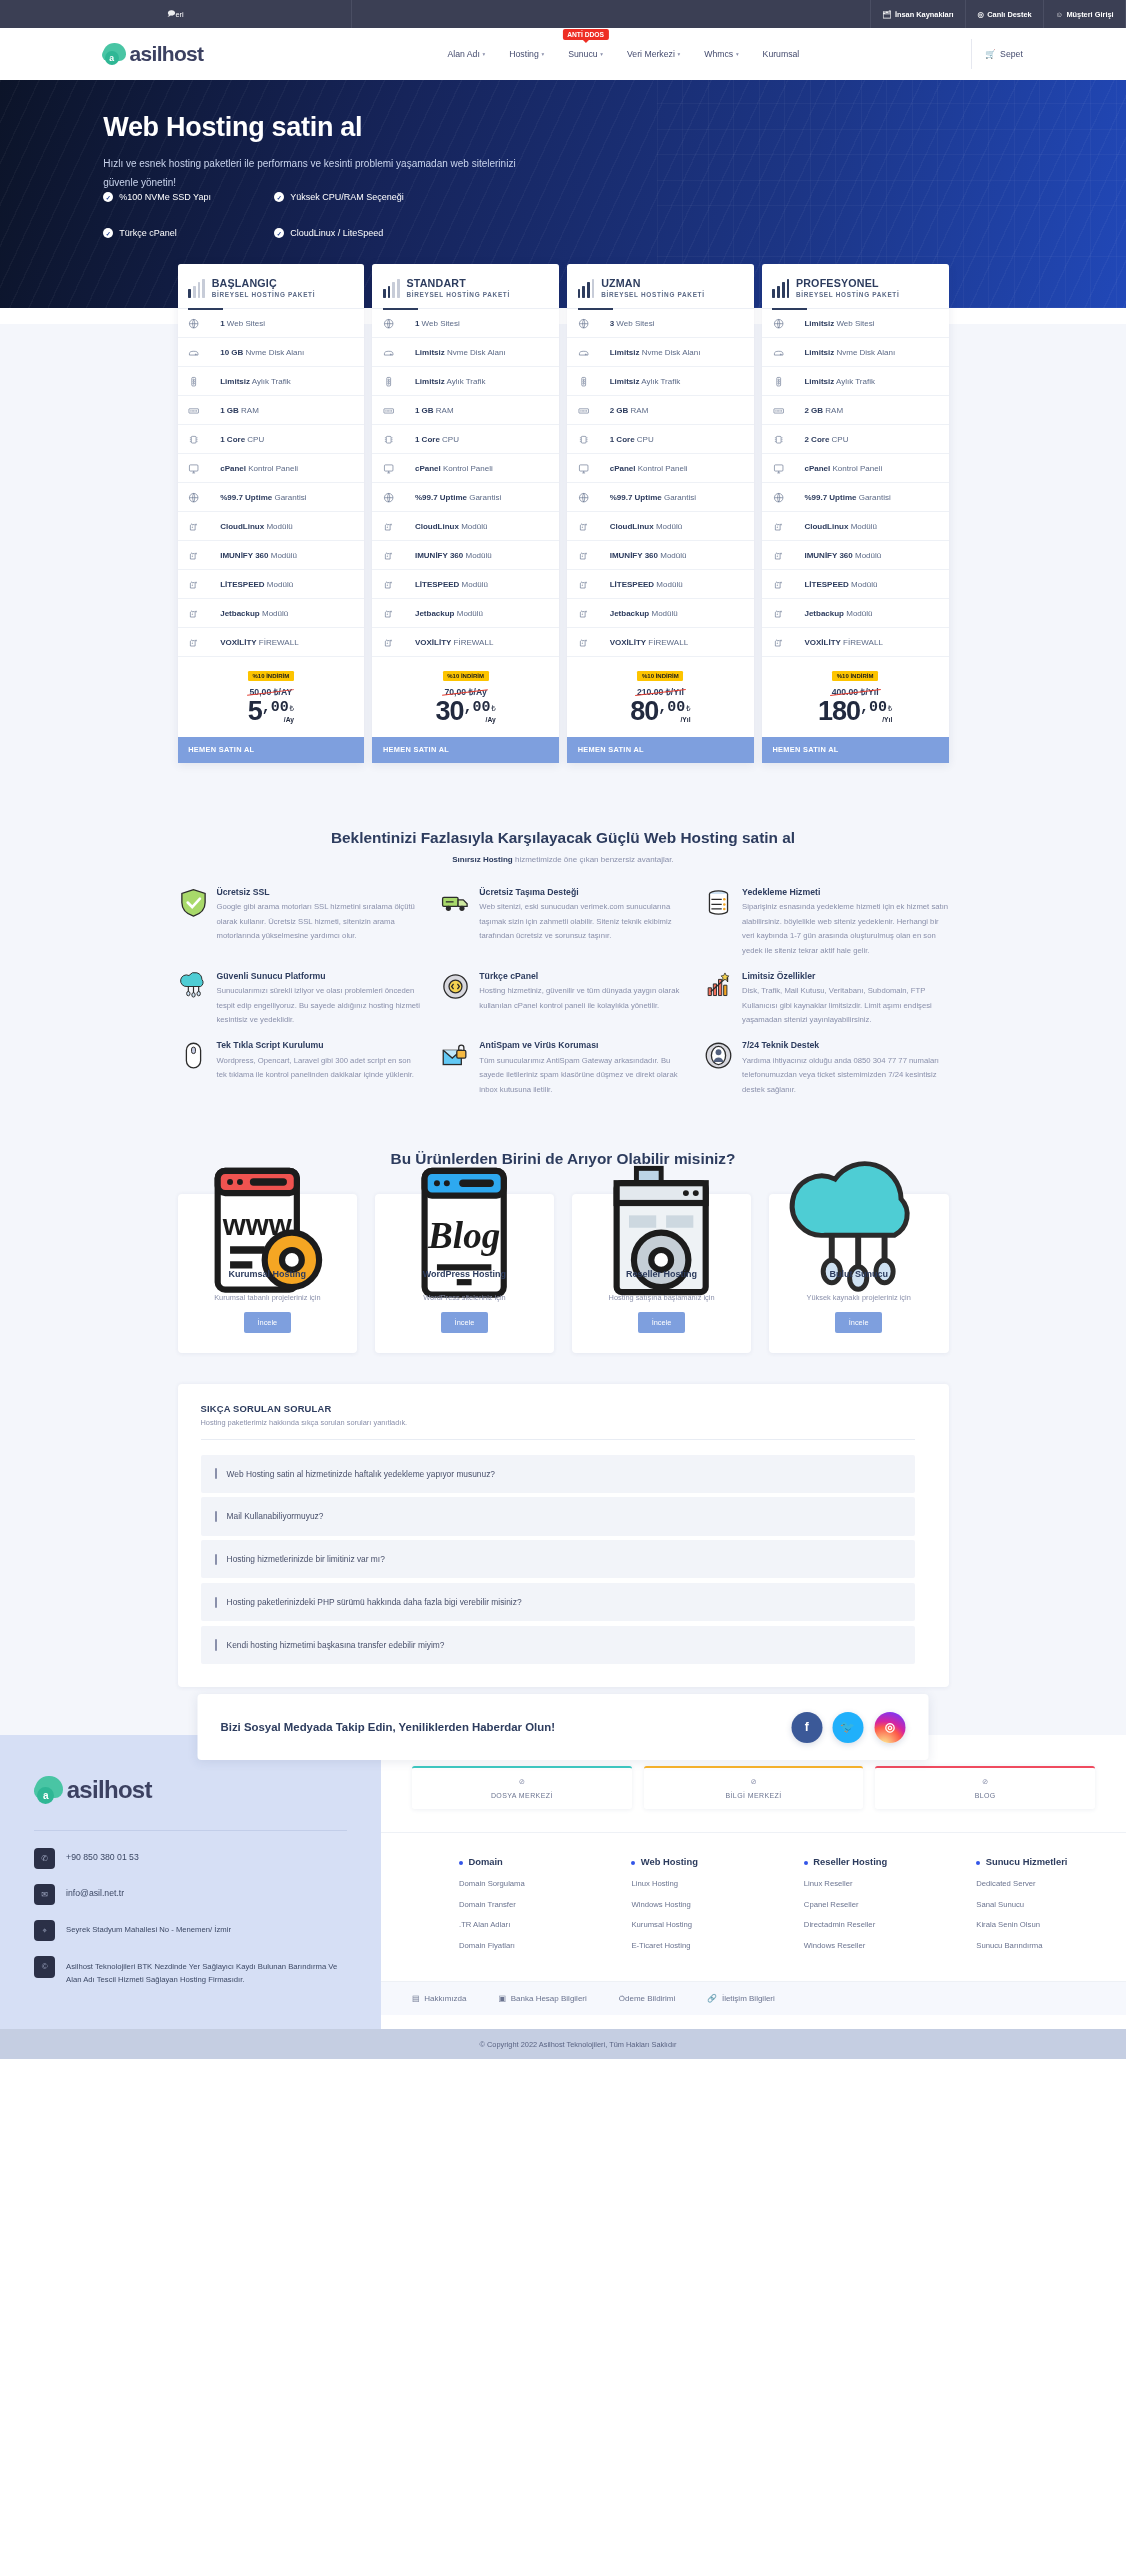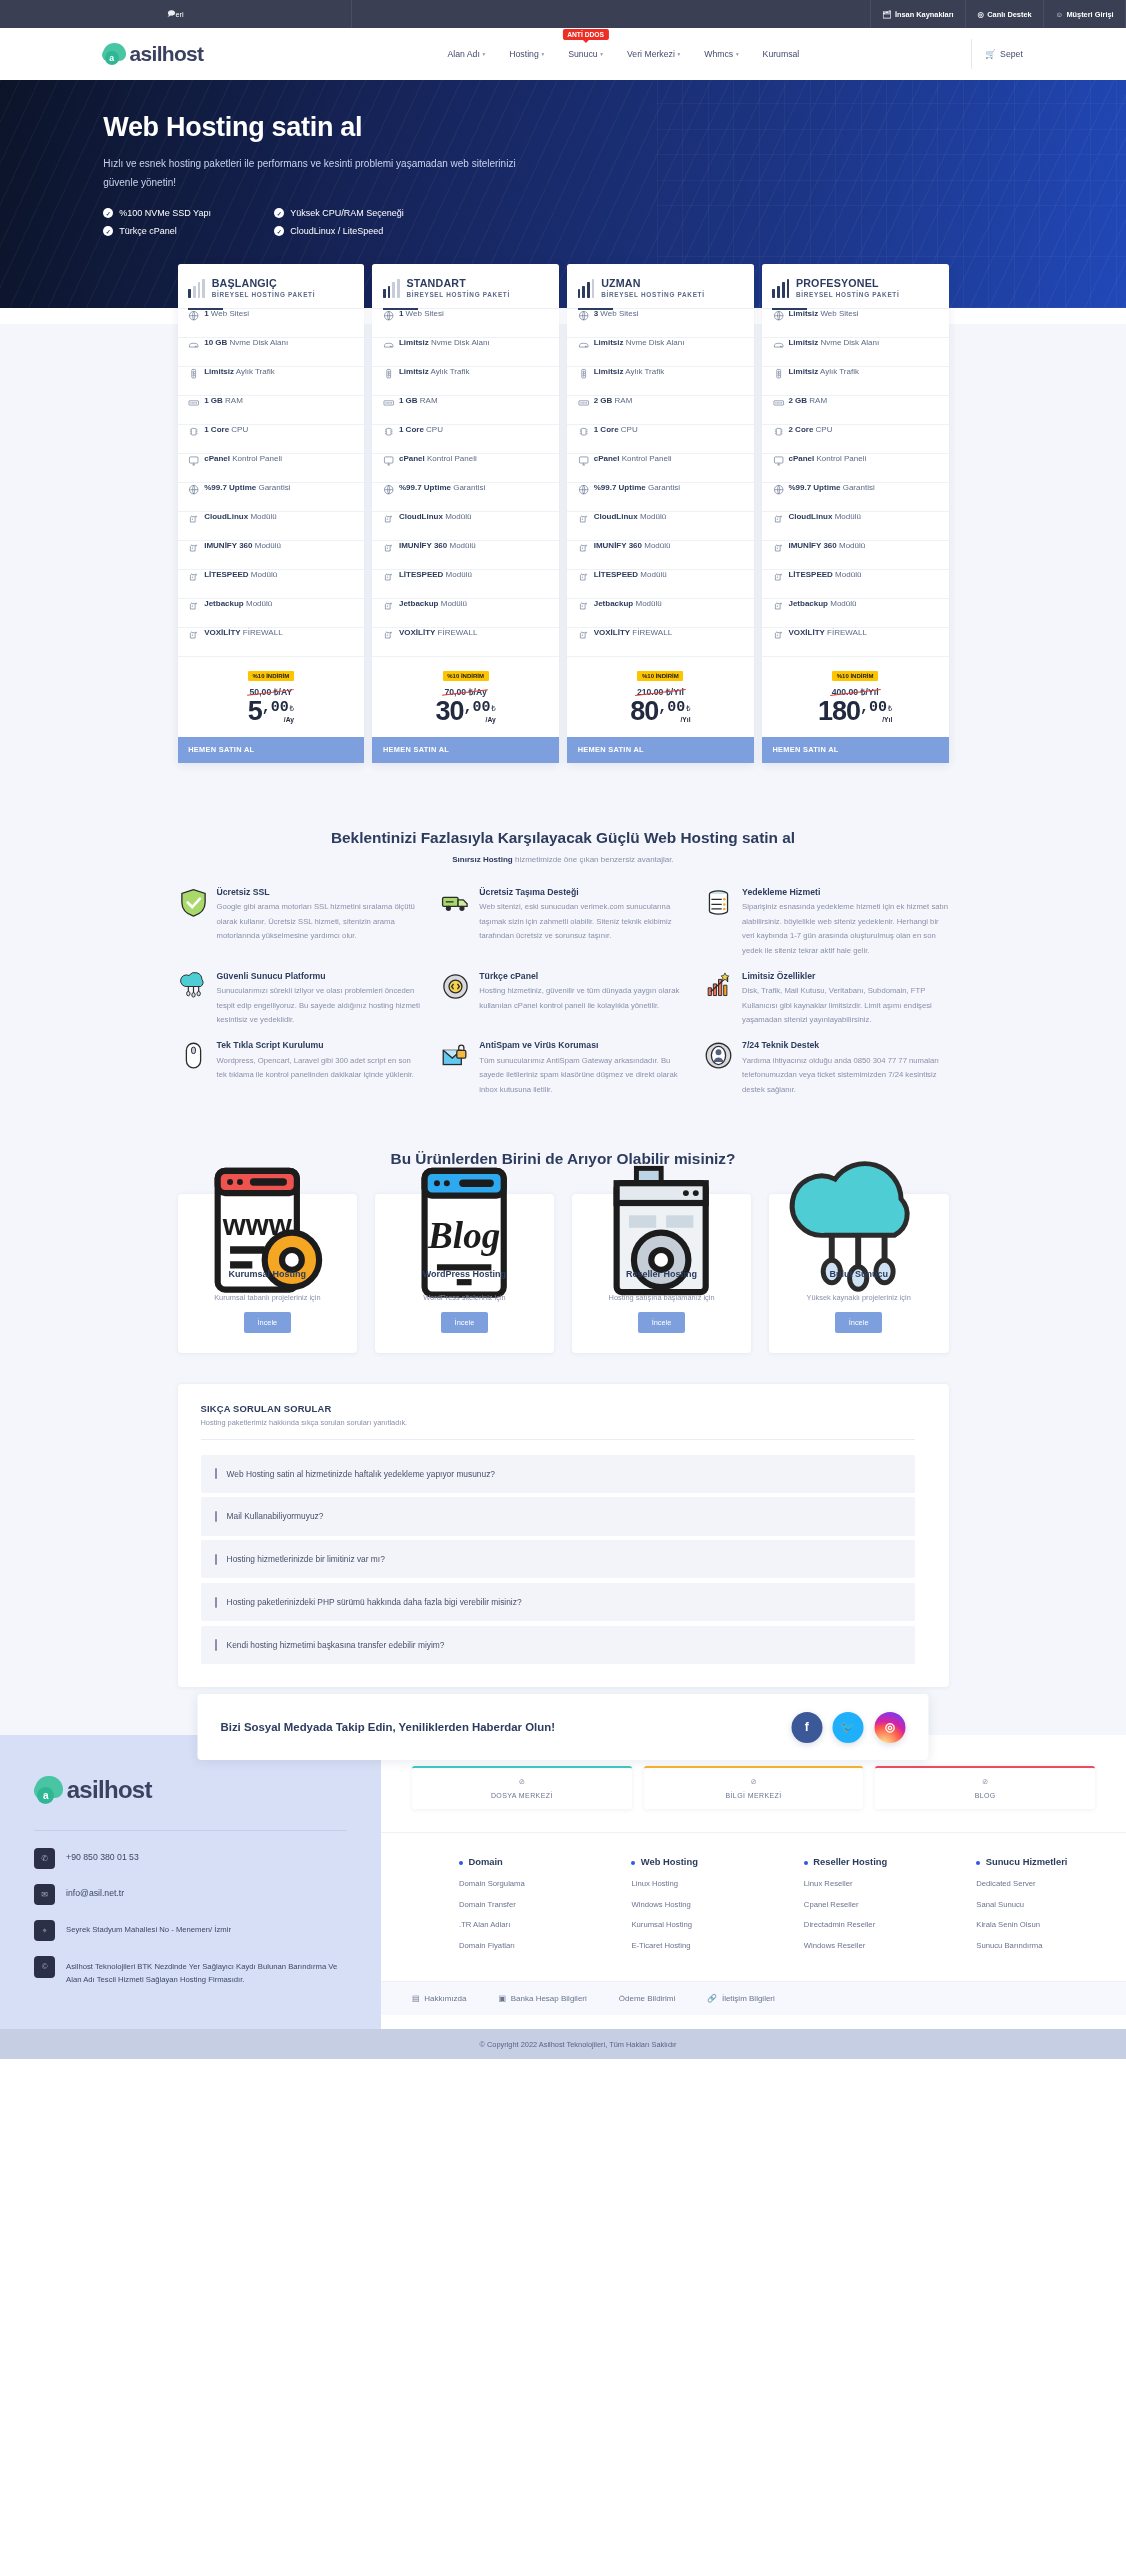--- a/index.html
+++ b/index.html
@@ -48,37 +48,37 @@
   .hero-bg:after{ content:""; position:absolute; inset:0;
     background:repeating-linear-gradient(115deg, rgba(255,255,255,.035) 0 1.3px, transparent 1.3px 17.4px); }
   .hero-grid{ position:absolute; right:0; top:0; width:469px; height:100%;
     background:
       repeating-linear-gradient(0deg, rgba(255,255,255,.05) 0 0.7px, transparent 0.7px 25.5px),
       repeating-linear-gradient(90deg, rgba(255,255,255,.05) 0 0.7px, transparent 0.7px 25.5px);
     opacity:.7;}
   .hero-inner { position:relative; width:933px; margin:0 auto; padding-top:32px; padding-left:6.7px;}
   .hero h1 { color:#fff; font-size:27px; font-weight:bold; letter-spacing:-0.3px; }
   .hero p { color:#c8d3ec; font-size:10px; line-height:1.85; margin-top:12px; max-width:429px;}
-  .hero-feats { margin-top:16px; display:grid; grid-template-columns:171px 171px; row-gap:8px; }
+  .hero-feats { margin-top:0; display:grid; grid-template-columns:171px 171px; row-gap:26px; }
   .hero-feat { display:flex; align-items:center; gap:6px; color:#fff; font-size:9px; }
   .chk { width:10px; height:10px; border-radius:50%; background:#fff; color:#1b3b8f; font-size:6px;
       display:flex; align-items:center; justify-content:center; font-weight:bold; flex:0 0 auto;}
 
   
   .pricing-zone { background:#f4f6fb; padding-bottom:43px; }
   .pricing-row { width:771px; margin:16px auto; display:flex; gap:8px; transform:translateY(-60px); margin-bottom:-40px;}
   .pcard { flex:1; background:#fff; border-radius:2.7px 2.7px 0 0; box-shadow:0 1.3px 9.4px rgba(30,45,90,.09); overflow:hidden;}
   .pcard-head { padding:13.4px 10.7px 10.7px 10.7px; display:flex; align-items:flex-end; gap:6.7px; border-bottom:0.7px solid #eceff5; position:relative;}
   .bars { display:flex; align-items:flex-end; gap:2px; height:17.4px; }
   .bars i { width:2.7px; border-radius:0.7px; display:block; background:#c7ccd8; }
   .bars i.on { background:#2d3c5e; }
   .ptitles h3 { font-size:10.7px; color:#2d3c5e; letter-spacing:0.2px; font-weight:bold; }
   .ptitles span { font-size:6.4px; color:#5c6a87; letter-spacing:0.7px; font-weight:bold; display:block; margin-top:1.3px;}
   .pcard-head:after { content:""; position:absolute; left:10.7px; bottom:-1.3px; width:35px; height:2px; background:#2d3c5e;}
-  .feat-row { display:flex; gap:4px; padding:0 10.7px; height:29px; border-bottom:0.7px solid #eef1f6; font-size:8px; color:#5c6a87;}
+  .feat-row { display:flex; align-items:center; gap:20px; padding:0 10.7px; height:29px; border-bottom:0.7px solid #eef1f6; font-size:8px; color:#5c6a87;}
   .feat-row b { color:#2d3c5e; font-weight:bold; }
   .fico { width:12px; height:12px; flex:0 0 12px; color:#5c6a87; display:flex; align-items:center; justify-content:center;}
   .fico svg{ width:11.4px; height:11.4px; stroke:#5c6a87; fill:none; stroke-width:1.3;}
   .price-block { padding:10.7px 0 12px 0; text-align:center;}
   .disc-badge { display:inline-block; background:#fdc400; color:#1b1b1b; font-size:6px; font-weight:bold; padding:2px 4.7px; border-radius:1.3px;}
   .old-price { position:relative; display:inline-block; margin-top:4.7px; font-size:8.7px; font-weight:bold; color:#2d3c5e;}
   .old-price:after{content:"";position:absolute;left:-2px;right:-2px;top:52%;height:1.3px;background:#e23b2e;transform:rotate(-7deg);}
   .new-price { margin-top:1.3px; display:flex; align-items:flex-start; justify-content:center; }
   .np-int { font-size:27px; font-weight:bold; color:#222a3f; line-height:.95; letter-spacing:-1px;}
   .np-frac { font-size:15px; font-weight:bold; color:#222a3f; margin-top:1.3px;font-family:Liberation Mono, monospace;}

